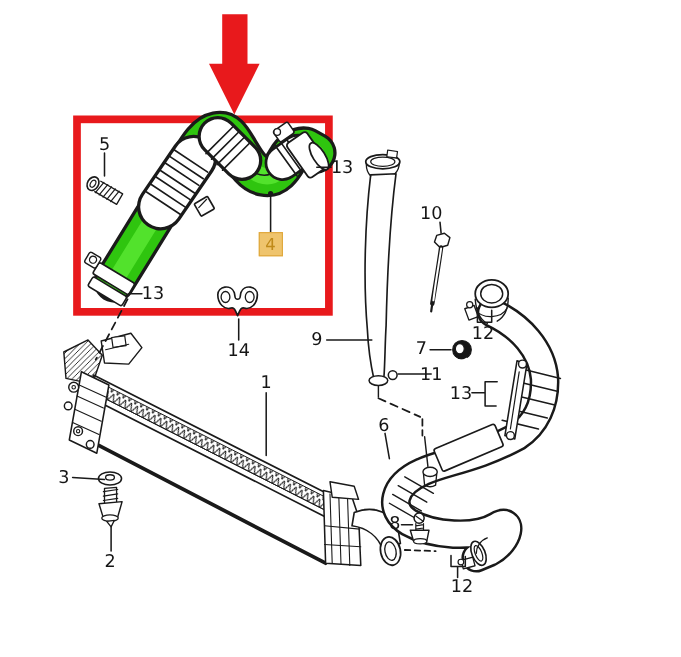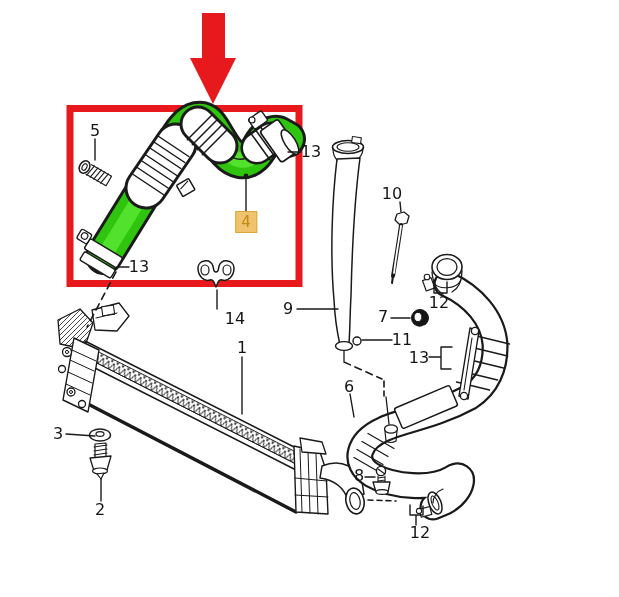--- a/index.html
+++ b/index.html
@@ -228,25 +228,25 @@
       <path d="M365,477 L375,477"></path>
       <path d="M410,505 L410,515 M423,506 L423,515 M410,515 L423,515 M416,515 L416,525"></path>
     </g>
   </g>
 </svg>
 
 <div class="lbl" style="left:95px;top:131px">5</div>
 <div class="lbl" style="left:311px;top:152px">13</div>
 <div class="lbl lbl-hl" style="left:246px;top:222px">4</div>
 <div class="lbl" style="left:139px;top:267px">13</div>
-<div class="lbl" style="left:235px;top:319px">14</div>
+<div class="lbl" style="left:217px;top:319px">14</div>
 <div class="lbl" style="left:392px;top:194px">10</div>
 <div class="lbl" style="left:288px;top:309px">9</div>
 <div class="lbl" style="left:383px;top:317px">7</div>
-<div class="lbl" style="left:402px;top:340px">11</div>
+<div class="lbl" style="left:392px;top:340px">11</div>
 <div class="lbl" style="left:439px;top:303px">12</div>
 <div class="lbl" style="left:419px;top:358px">13</div>
 <div class="lbl" style="left:349px;top:387px">6</div>
 <div class="lbl" style="left:242px;top:348px">1</div>
 <div class="lbl" style="left:58px;top:434px">3</div>
 <div class="lbl" style="left:100px;top:510px">2</div>
 <div class="lbl" style="left:359px;top:476px">8</div>
 <div class="lbl" style="left:420px;top:533px">12</div>
 
 </div>

